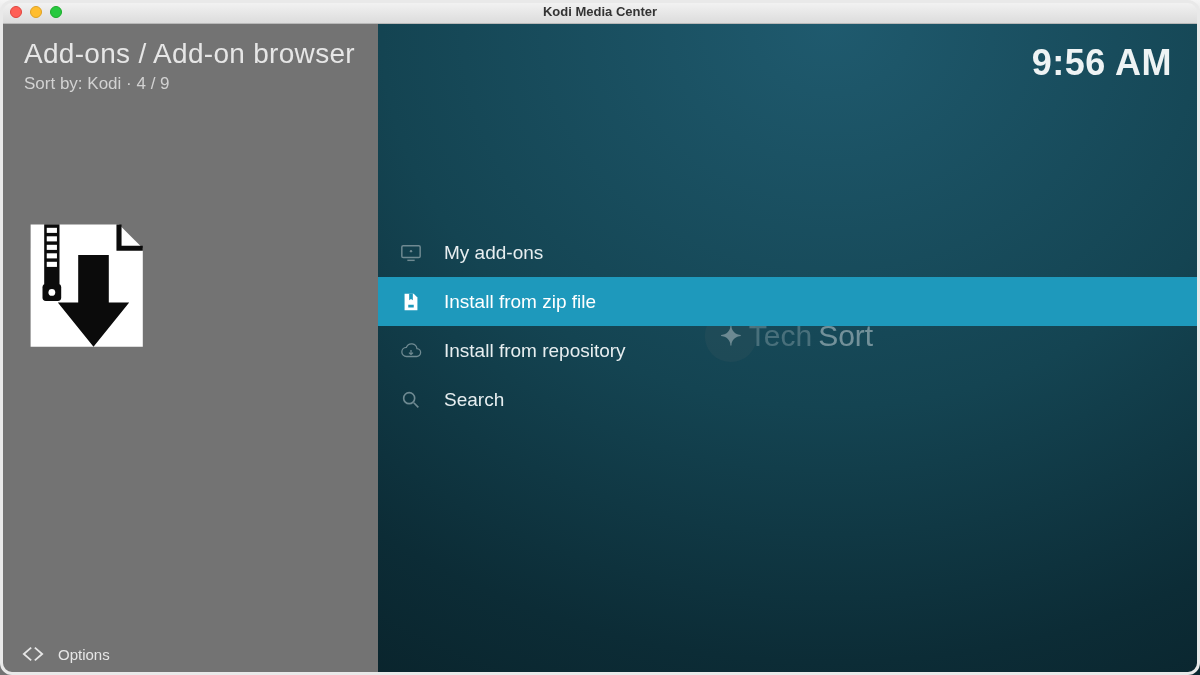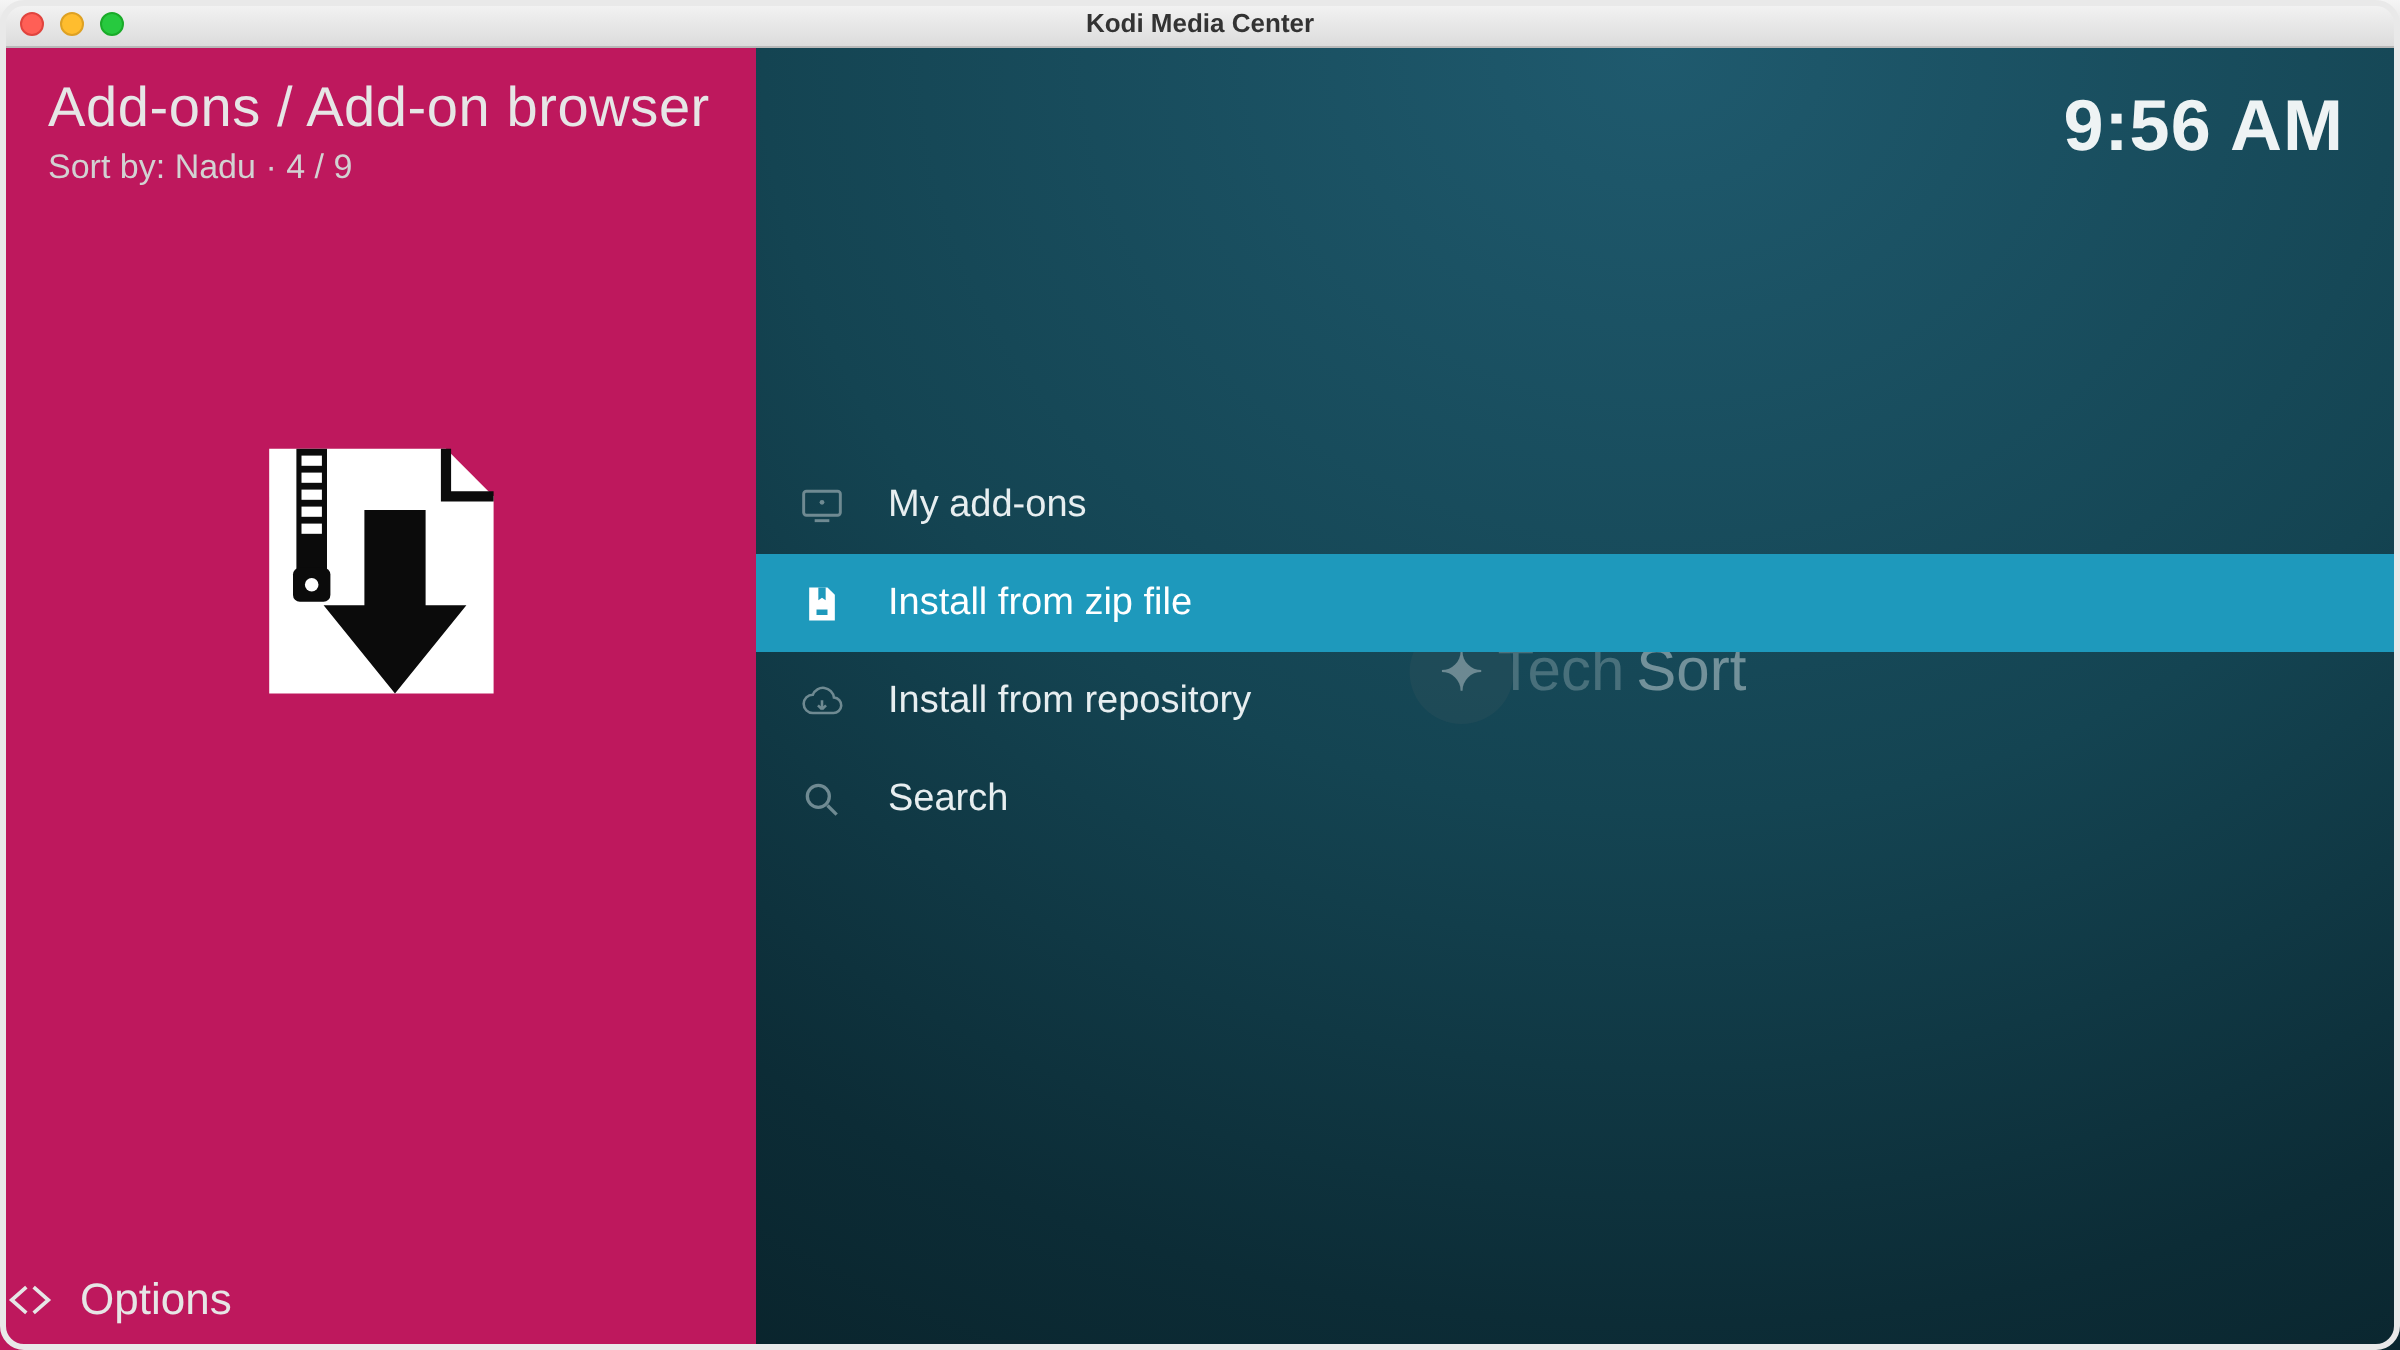--- a/index.html
+++ b/index.html
@@ -47,25 +47,24 @@
     position: relative;
     width: 1200px;
     height: 651px;
     display: flex;
     color: #e6e6e6;
   }
 
   .sidebar {
     width: 378px;
     height: 100%;
-    background: #be185d;
+    background: #737373;
     position: relative;
     display: flex;
     flex-direction: column;
-    align-items: center;
   }
 
   .breadcrumb {
     align-self: flex-start;
     padding: 14px 0 0 24px;
     font-size: 28px;
     font-weight: 300;
     letter-spacing: .3px;
   }
   .sortline {
@@ -78,25 +77,25 @@
 
   .hero-icon {
     margin-top: 110px;
     width: 170px; height: 170px;
   }
   .hero-icon svg { width:100%; height:100%; display:block; }
 
   .options-bar {
     position: absolute;
     bottom: 12px;
-    left: 4px;
+    left: 22px;
     display: flex;
     align-items: center;
     gap: 14px;
-    font-size: 22px;
+    font-size: 15px;
     font-weight: 300;
   }
   .options-bar svg { width:22px; height:18px; display:block; }
 
   .content {
     flex: 1;
     height: 100%;
     position: relative;
     background: radial-gradient(ellipse 130% 140% at 55% 0%,
                 #1f5a6e 0%, #144452 42%, #0c2c36 70%, #071b21 100%);
@@ -231,21 +230,21 @@
   </div>
   <div class="titlebar-title">Kodi Media Center</div>
 </div>
 
 <div class="app">
 
   <div class="sidebar">
     <div class="breadcrumb">Add-ons / Add-on browser</div>
     <div class="sortline">
       <span>Sort by:</span>
-      <span>Nadu</span>
+      <span>Kodi</span>
       <span> · </span>
       <span>4 / 9</span>
     </div>
 
     <div class="hero-icon">
       <svg>
           <use href="#ico-hero"></use>
         </svg>
     </div>
 

